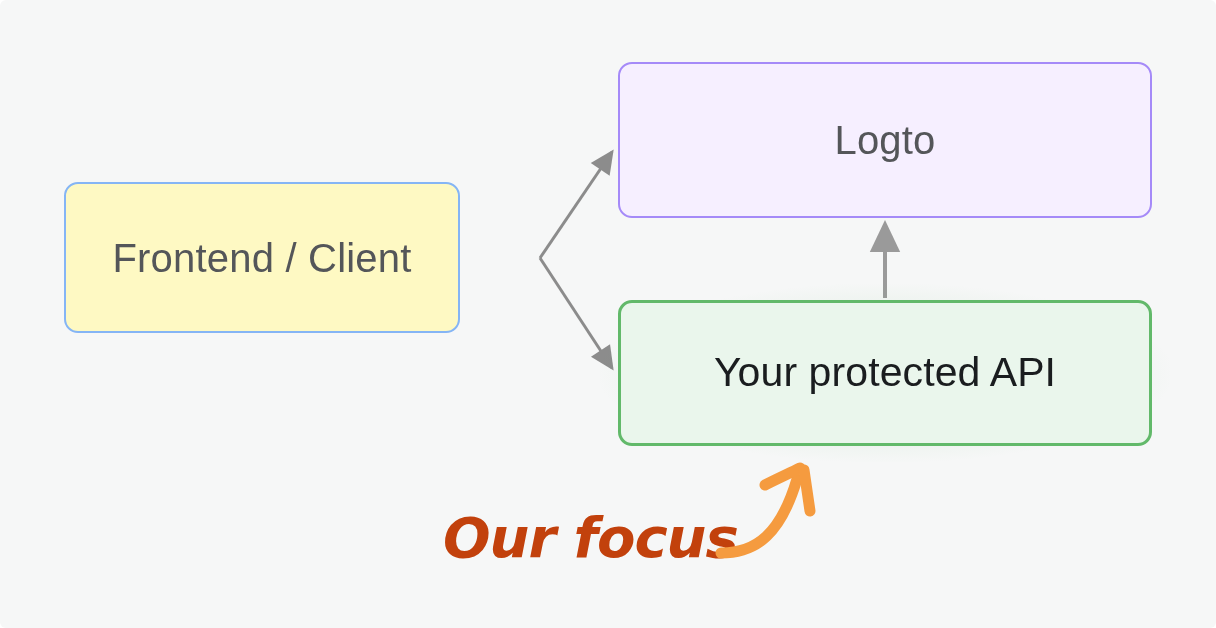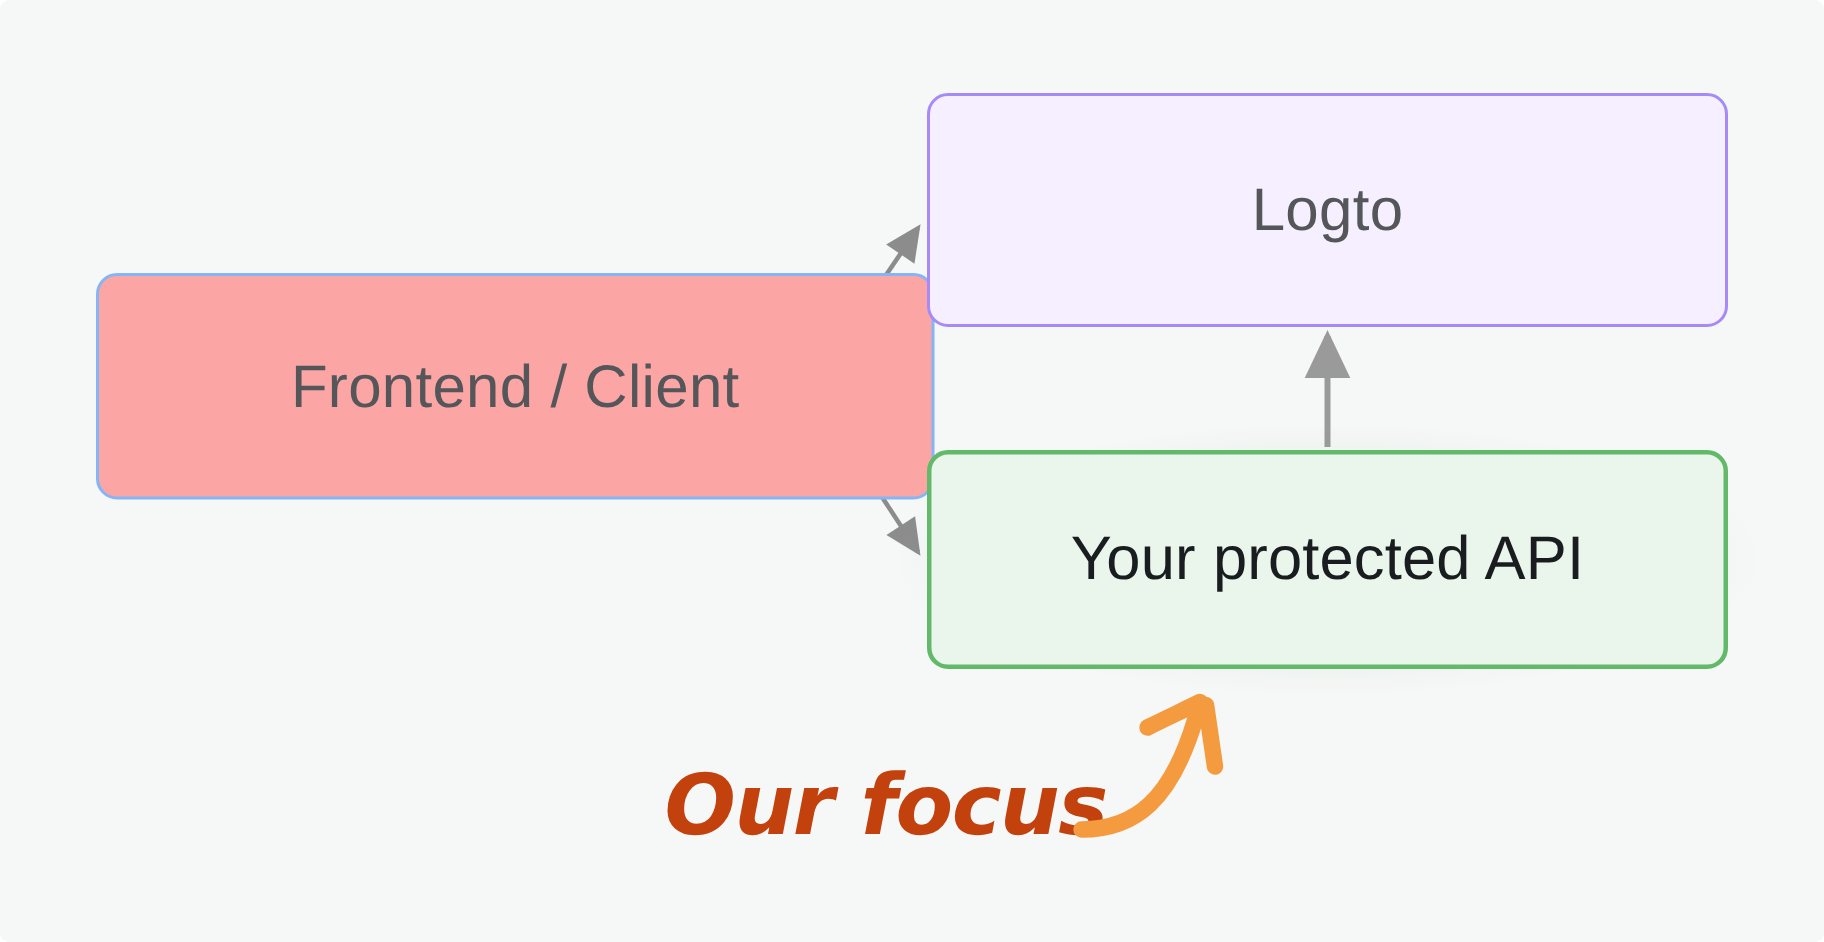--- a/index.html
+++ b/index.html
@@ -41,23 +41,23 @@
     display: block;
     text-align: center;
     line-height: 1.1;
     white-space: nowrap;
   }
 
   
   #node-frontend {
     left: 64px;
     top: 182px;
-    width: 559px;
+    width: 396px;
     height: 151px;
-    background: #fca5a5;
+    background: #fef9c3;
     border: 2px solid #85b5f5;
     border-radius: 14px;
   }
   #node-frontend .node-label {
     color: #545659;
     font-size: 40px;
     font-weight: 400;
     letter-spacing: 0.2px;
   }
 

